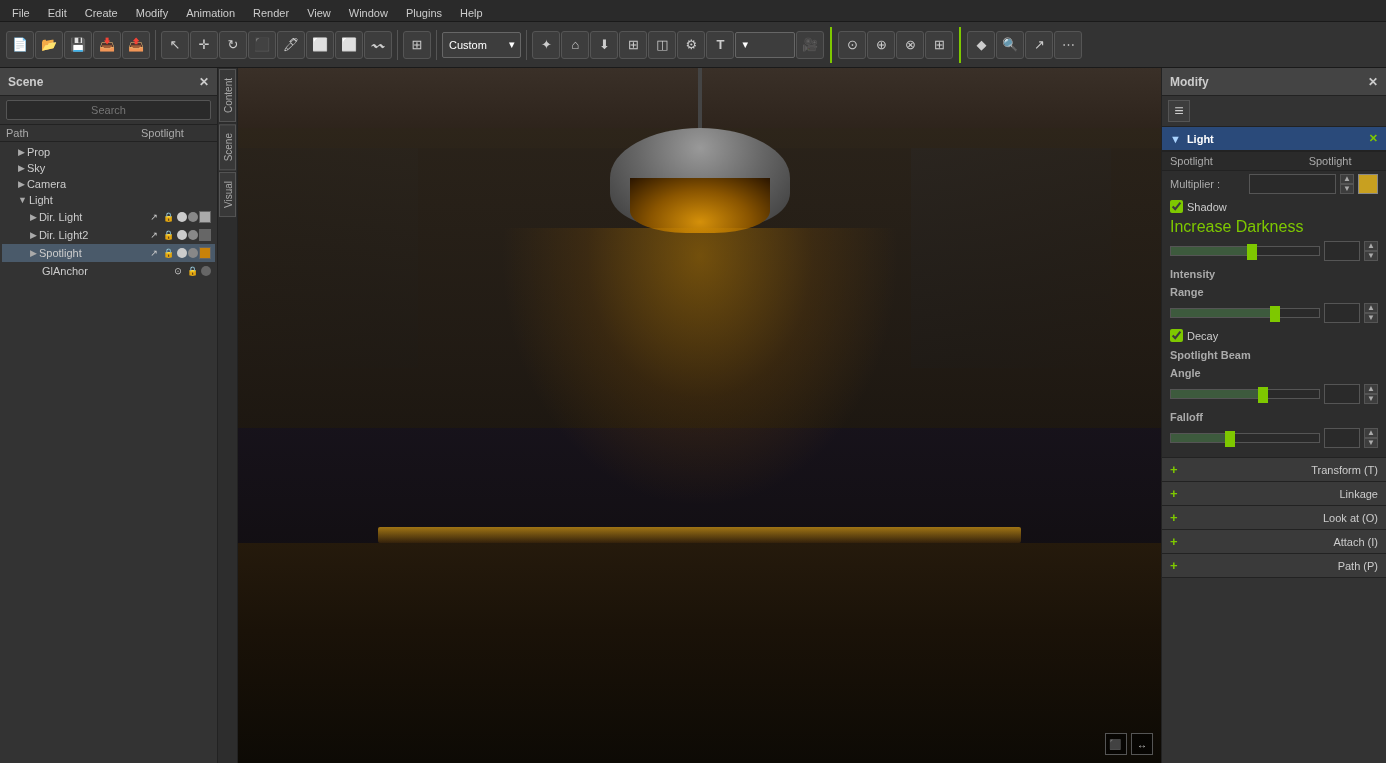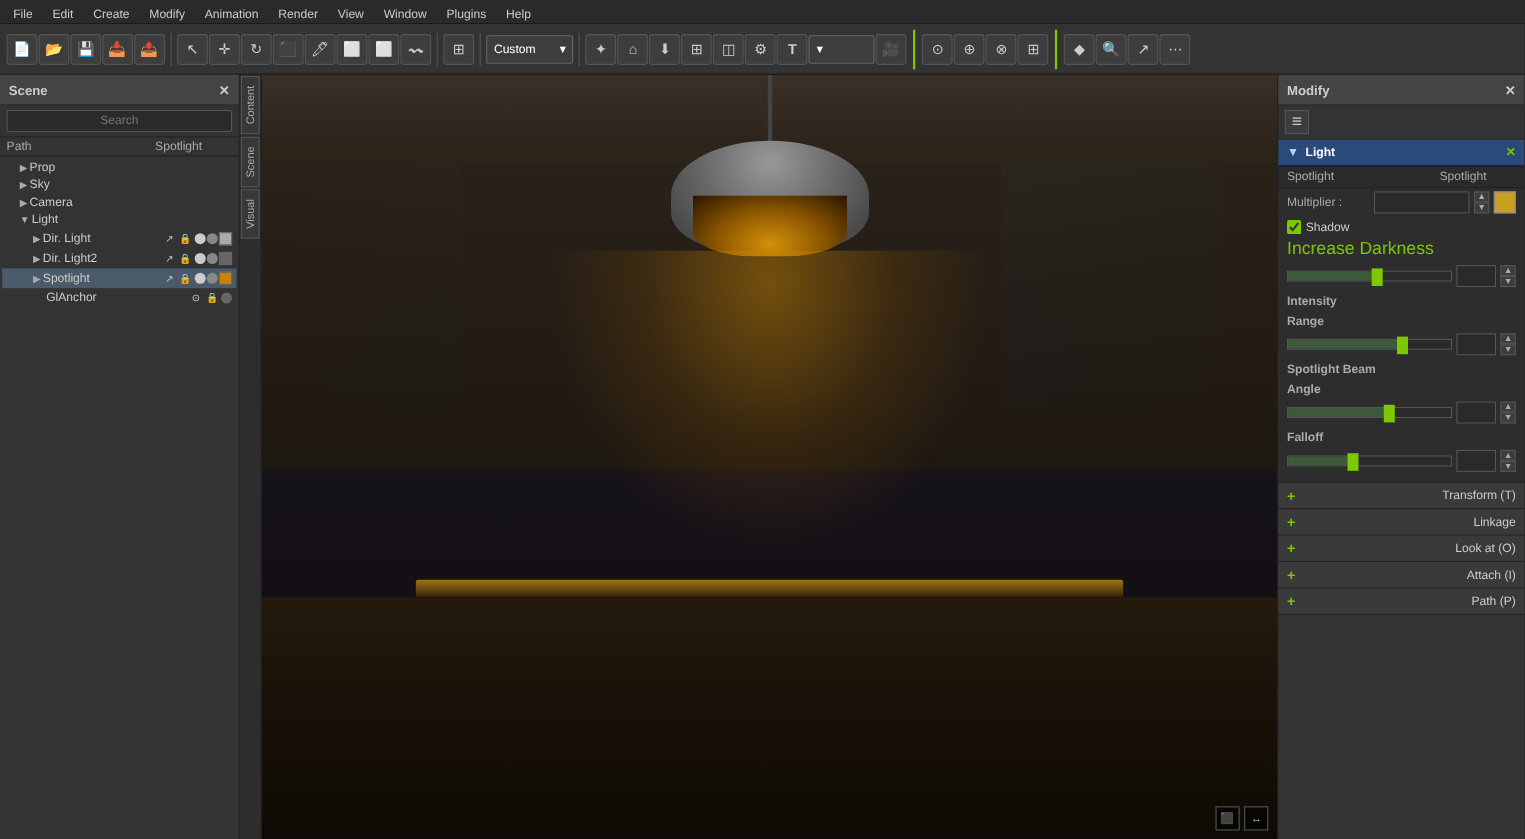--- a/index.html
+++ b/index.html
@@ -345,20 +345,24 @@
           <div class="slider-fill" style="width:70%;"></div>
           <div class="slider-thumb" style="left:70%;"></div>
         </div>
         <input type="text" class="slider-value" style="width: 36px; height: 20px; background: rgb(42, 42, 42); border: 1px solid rgb(85, 85, 85); color: rgb(204, 204, 204); font-size: 11px; text-align: center;">
         <div class="prop-spinners">
           <div class="prop-spinner">▲</div>
           <div class="prop-spinner">▼</div>
         </div>
       </div>
 
+      <div class="checkbox-row">
+        <input type="checkbox" checked="" style="">
+        <label>Decay</label>
+      </div>
 
       <div class="section-label">Spotlight Beam</div>
 
       <div class="section-label">Angle</div>
 
       <div class="slider-row">
         <div class="slider-container">
           <div class="slider-fill" style="width:62%;"></div>
           <div class="slider-thumb" style="left:62%;"></div>
         </div>

